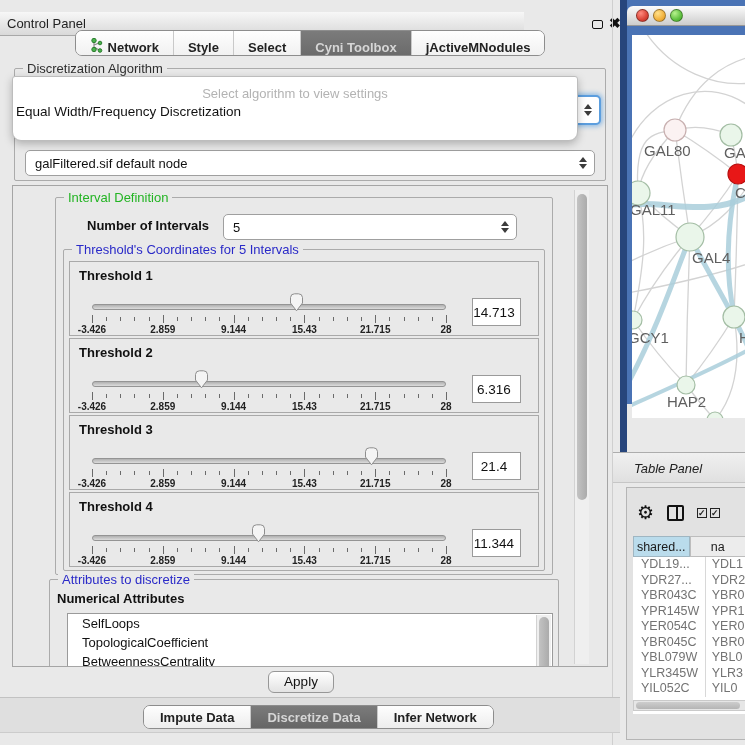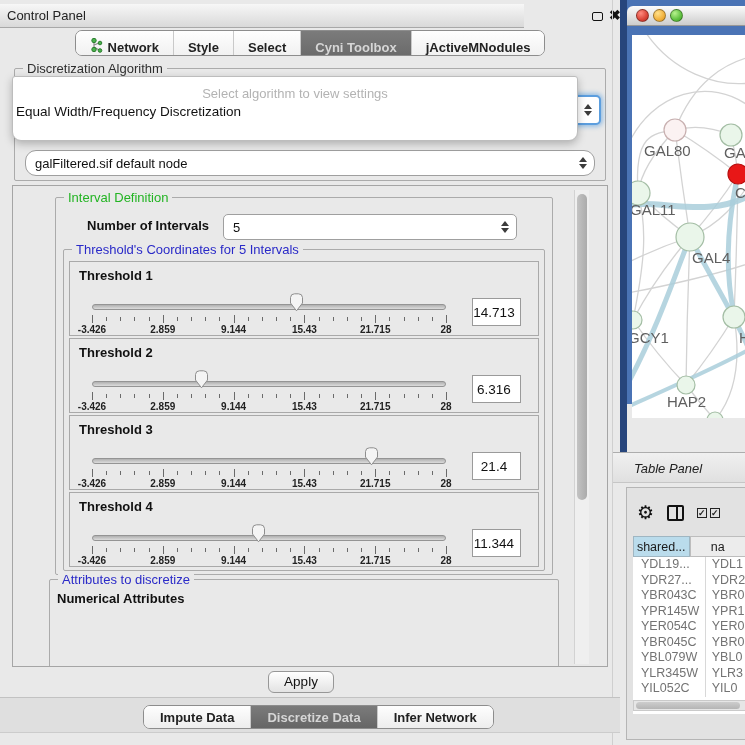--- a/index.html
+++ b/index.html
@@ -1,21 +1,21 @@
 <!DOCTYPE html>
 <html><head>
 <meta charset="utf-8">
 <style>
   * { margin:0; padding:0; box-sizing:border-box; }
   html,body { width:745px; height:745px; overflow:hidden; }
   body { font-family:"Liberation Sans", sans-serif; background:#e9e9e9; position:relative; color:#1a1a1a; }
   .abs { position:absolute; }
 
   
-  .cp-titlebar { left:0; top:4px; width:524px; height:24px;
+  .cp-titlebar { left:0; top:12px; width:524px; height:24px;
     background:linear-gradient(#f7f7f7,#d9d9d9); border-bottom:1px solid #a8a8a8;text-align:center; }
   .cp-title { position:absolute; left:7px; top:4px; font-size:13px; color:#222; }
   .float-icon { position:absolute; left:592px; top:8px; width:11px; height:9px; border:1.5px solid #111; border-radius:2px; }
   .close-icon { position:absolute; left:609px; top:3px; font-size:14px; font-weight:bold; color:#111; }
   .divider-v { left:612px; top:0; width:1px; height:745px; background:#cfcfcf; }
 
   
   .seg { display:flex; border:1px solid #8d8d8d; border-radius:7px; overflow:hidden; background:#fdfdfd; height:26px; }
   .seg .tab { display:flex; align-items:center; gap:5px; padding:16px 14px; font-size:13px; font-weight:bold;
     color:#222; border-right:1px solid #c9c9c9; background:linear-gradient(#fefefe,#ededed); white-space:nowrap; }
@@ -153,21 +153,21 @@
 <div class="group" id="algo-box" style="left:14px; top:68px; width:592px; height:113px;">
   <span class="legend dark">Discretization Algorithm</span>
 
   <div class="combo focused" style="left:8px; top:26px; width:578px; height:30px;">
     <span class="spin">
         <i class="tri-up"></i>
         <i class="tri-dn"></i>
       </span>
   </div>
   <span class="legend dark" style="top:57px;">Table Data</span>
-  <div class="combo" style="left:10px; top:81px; width:570px; height:26px;border-radius:11px;">
+  <div class="combo" style="left:10px; top:81px; width:570px; height:26px;">
     <span>galFiltered.sif default node</span>
     <span class="spin">
         <i class="tri-up"></i>
         <i class="tri-dn"></i>
       </span>
   </div>
 </div>
 
 <div class="abs" id="algo-popup">
   <div class="hint">Select algorithm to view settings</div>
@@ -372,20 +372,30 @@
           <b style="left: 100%;">28</b>
         </div>
     <div class="th-value">11.344</div>
   </div>
     </div>
 
   <div class="group" style="left:36px; top:393px; width:510px; height:140px;">
     <span class="legend blue">Attributes to discretize</span>
   </div>
   <span class="bold-label" style="left:44px; top:405px;">Numerical Attributes</span>
+  <div id="attr-list">
+    <div id="attr-items">
+        <div class="item">SelfLoops</div>
+        <div class="item">TopologicalCoefficient</div>
+        <div class="item">BetweennessCentrality</div>
+      </div>
+    <div class="vscroll">
+        <div class="thumb"></div>
+      </div>
+  </div>
 </div>
 
 <div class="abs" id="apply-btn">Apply</div>
 
 <div class="abs" id="bottom-tabbar-strip">
   <div class="seg" id="bottom-tabs">
       <div class="tab">
         <span>Impute Data</span>
       </div>
       <div class="tab sel">

